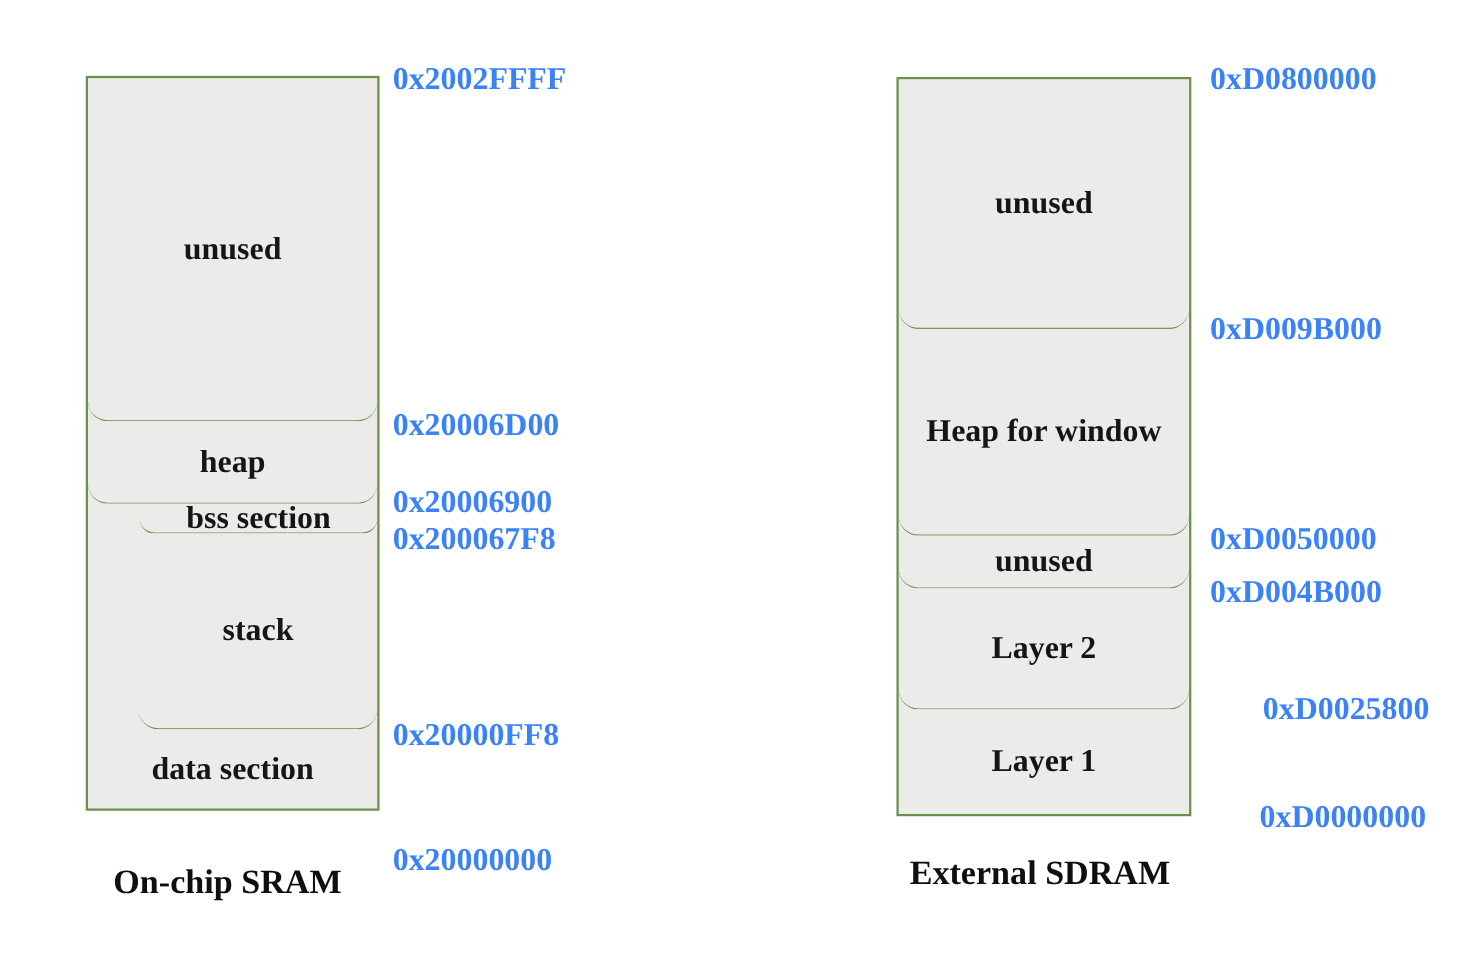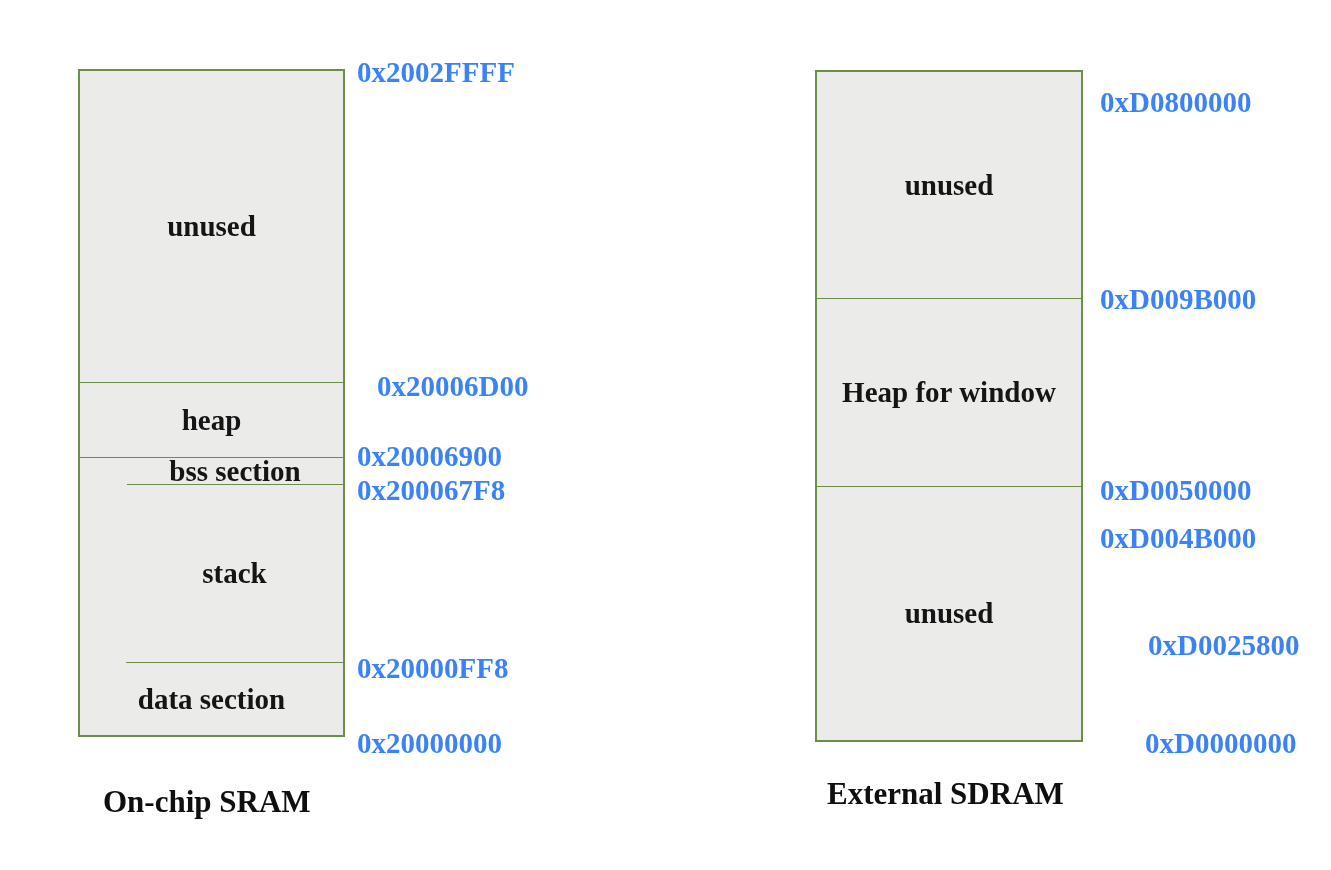--- a/index.html
+++ b/index.html
@@ -26,20 +26,21 @@
   }
   .mem-section {
     box-sizing: border-box;
     border-bottom: 1px solid #6b8f4b;
     display: flex;
     align-items: center;
     justify-content: center;
     font-weight: bold;
     font-size: 29px;
     color: #151515;
+    border-radius: 18px;
   }
   .mem-section:last-child {
     border-bottom: none;
     flex: 1;
   }
   .addr {
     position: absolute;
     font-weight: bold;
     font-size: 29px;
     color: #3b82f6;
@@ -62,35 +63,37 @@
 
   <div class="memory-box" style="left:78px; top:69px; width:267px; height:668px;">
     <div class="mem-section" style="height:312px;">unused</div>
     <div class="mem-section" style="height:75px;">heap</div>
     <div class="mem-section" style="height:27px;margin-left:47px;">bss section</div>
     <div class="mem-section" style="height:178px;margin-left:46px;">stack</div>
     <div class="mem-section">data section</div>
   </div>
 
   <span class="addr" style="left:357px; top:58px;">0x2002FFFF</span>
-  <span class="addr" style="left:357px; top:372px;margin-left:20px;">0x20006D00</span>
+  <span class="addr" style="left:357px; top:372px;">0x20006D00</span>
   <span class="addr" style="left:357px; top:442px;">0x20006900</span>
   <span class="addr" style="left:357px; top:476px;">0x200067F8</span>
   <span class="addr" style="left:357px; top:654px;">0x20000FF8</span>
-  <span class="addr" style="left:357px; top:729px;">0x20000000</span>
+  <span class="addr" style="left:357px; top:768px;">0x20000000</span>
 
   <span class="caption" style="left:103px; top:786px;">On-chip SRAM</span>
 
   <div class="memory-box" style="left:815px; top:70px; width:268px; height:672px;">
     <div class="mem-section" style="height:227px;">unused</div>
     <div class="mem-section" style="height:188px;">Heap for window</div>
     <div class="mem-section" style="height:48px;">unused</div>
+    <div class="mem-section" style="height:110px;">Layer 2</div>
+    <div class="mem-section">Layer 1</div>
   </div>
 
-  <span class="addr" style="left:1100px; top:58px;margin-top:30px;">0xD0800000</span>
+  <span class="addr" style="left:1100px; top:58px;">0xD0800000</span>
   <span class="addr" style="left:1100px; top:285px;">0xD009B000</span>
   <span class="addr" style="left:1100px; top:476px;">0xD0050000</span>
   <span class="addr" style="left:1100px; top:524px;">0xD004B000</span>
   <span class="addr" style="left:1148px; top:631px;">0xD0025800</span>
   <span class="addr" style="left:1100px; top:729px;margin-left:45px;">0xD0000000</span>
 
   <span class="caption" style="left:827px; top:778px;">External SDRAM</span>
 
 </div>
 

